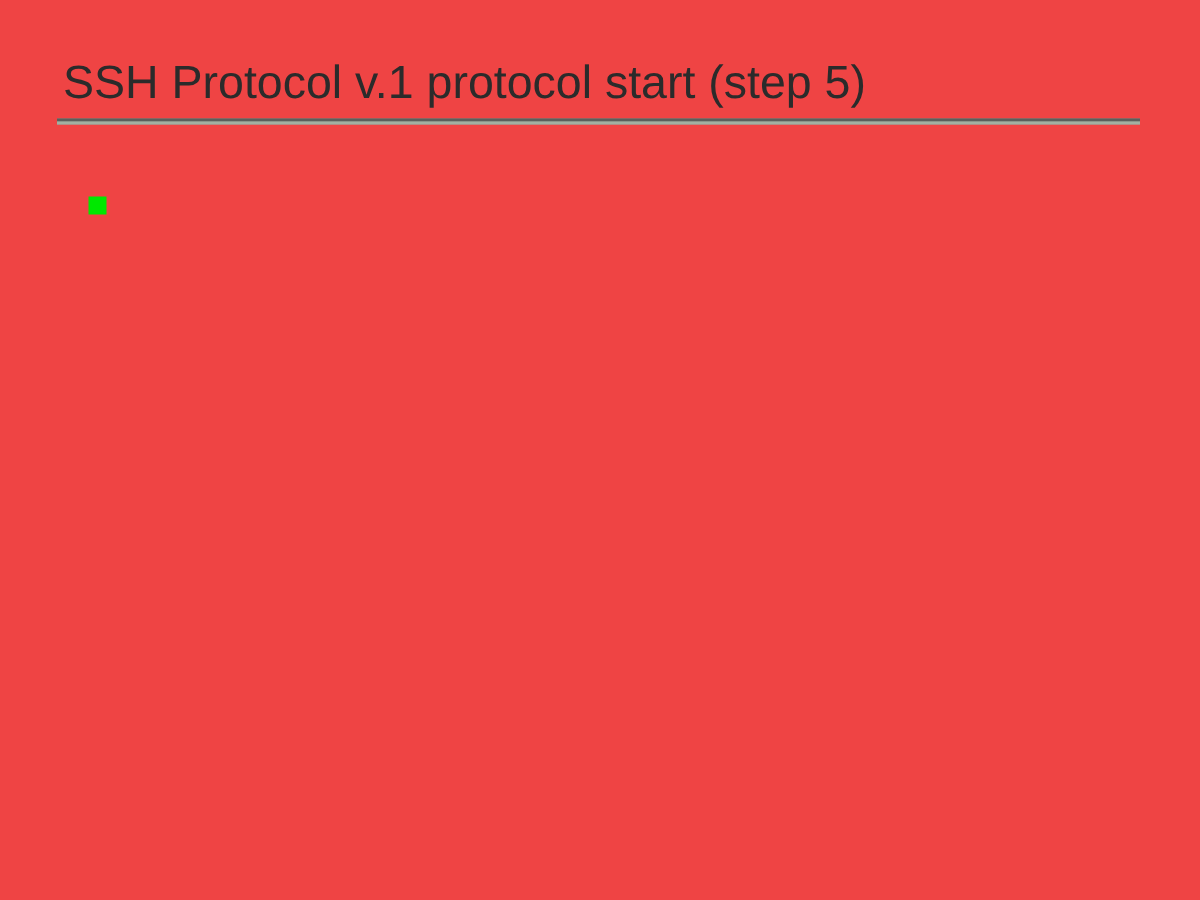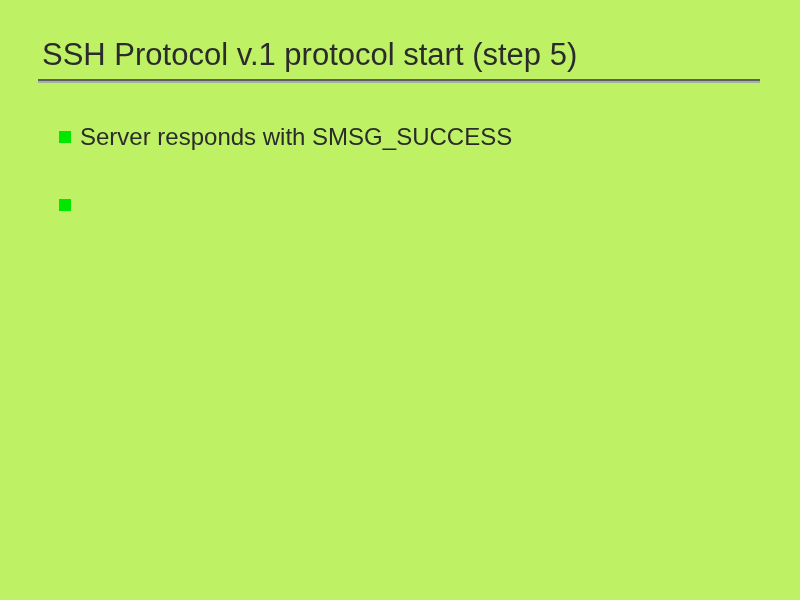--- a/index.html
+++ b/index.html
@@ -11,21 +11,21 @@
     width: 800px;
     height: 600px;
     background: #f5faf6;
     font-family: "Liberation Sans", sans-serif;
     overflow: hidden;
   }
   .slide {
     position: relative;
     width: 800px;
     height: 600px;
-    background: #bef264;
+    background: #ef4444;
     box-sizing: border-box;
   }
   .slide-title {
     position: absolute;
     left: 42px;
     top: 36px;
     width: 720px;
     font-size: 31px;
     line-height: 38px;
     color: #2b2b2b;
@@ -82,24 +82,20 @@
 <body>
 
 <div class="slide">
 
   <h1 class="slide-title">SSH Protocol v.1 protocol start (step 5)</h1>
 
   <div class="title-rule"></div>
 
   <ul class="body-list">
 
-    <li class="bullet-item">
-      <span class="bullet-marker"></span>
-      <span class="bullet-text">Server responds with SMSG_SUCCESS</span>
-    </li>
 
     <li class="bullet-item">
       <span class="bullet-marker"></span>
     </li>
 
   </ul>
 
 </div>
 
 </body></html>

